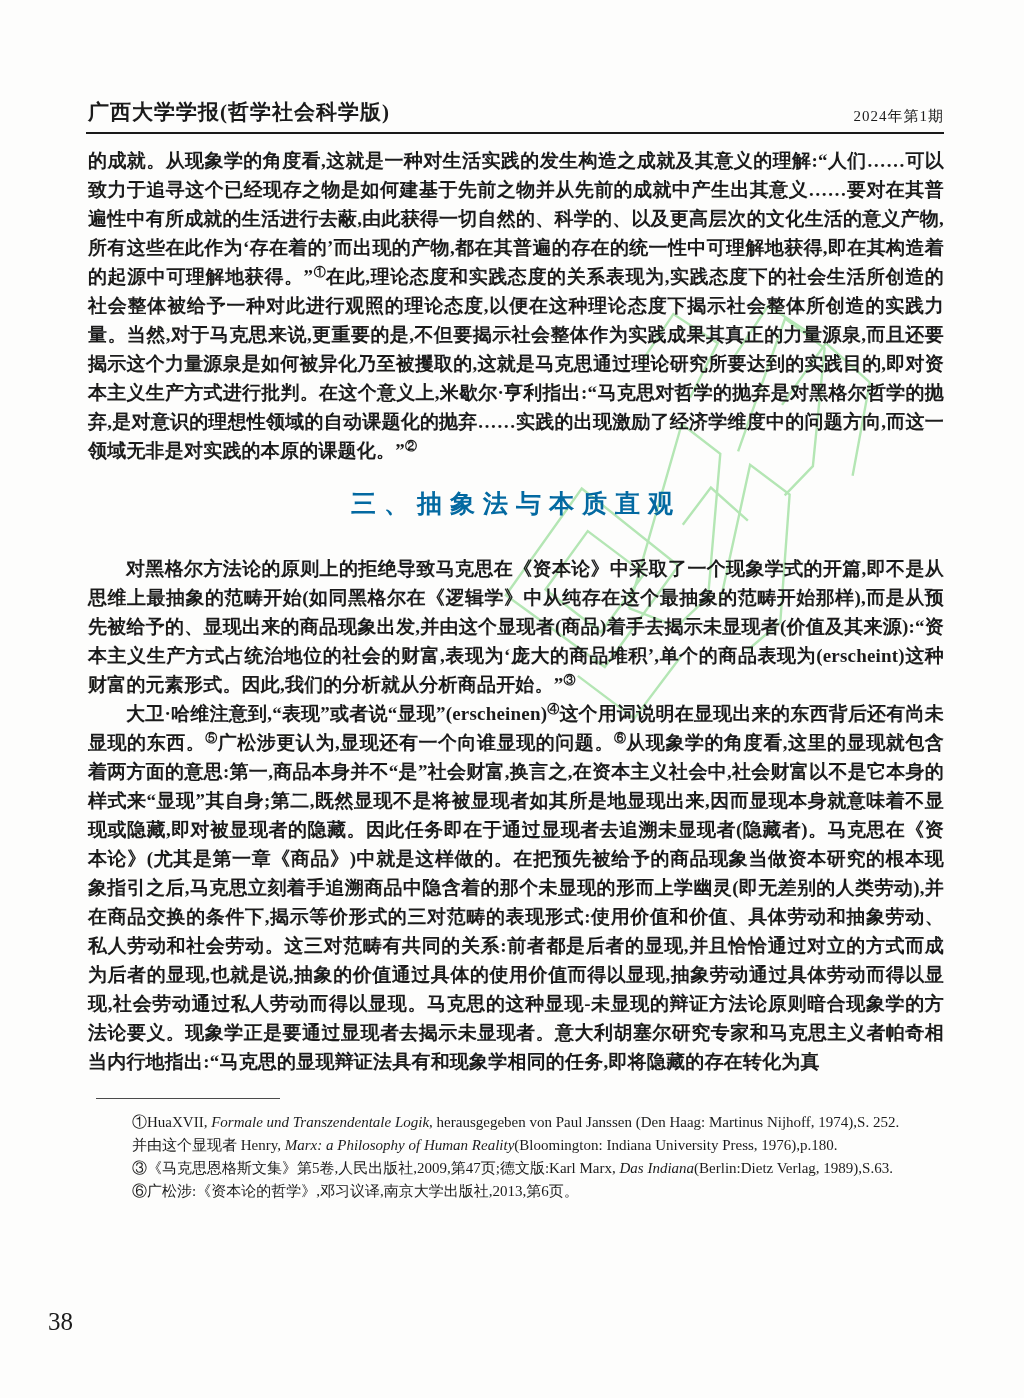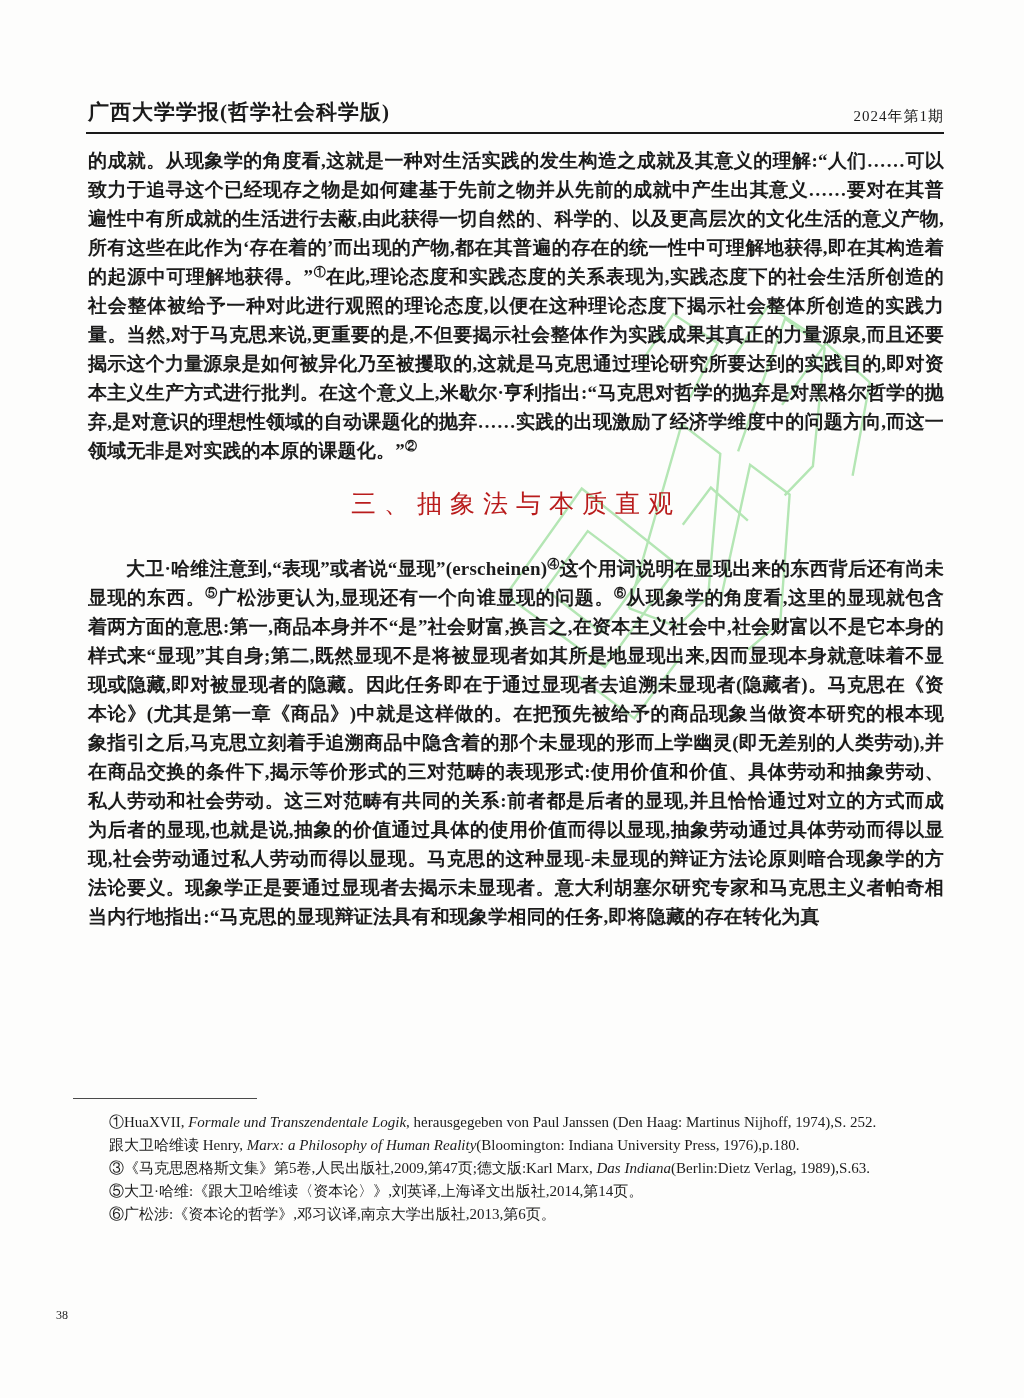--- a/index.html
+++ b/index.html
@@ -42,41 +42,41 @@
     text-align:justify;
     letter-spacing:0.2px;
     font-weight:bold;
   }
   .para.indent{text-indent:2em;}
   .para sup{
     font-size:12px;line-height:0;vertical-align:super;letter-spacing:0;
   }
   .section-heading{
     margin:22px 0 34px 0;
-    font-size:25px;font-weight:400;
+    font-size:25px;font-weight:700;
     text-align:center;letter-spacing:8px;
-    color:#b91c1c;
+    color:#0369a1;
   }
   
   .footnotes{
-    position:absolute;left:73px;top:1098px;width:856px;z-index:1;
+    position:absolute;left:96px;top:1098px;width:856px;z-index:1;
   }
   .fn-rule{
     width:184px;height:1px;background:#4a4a4a;margin:0 0 12px 0;
   }
   .fn-item{
     margin:0 0 0 -44px;
     font-size:15px;line-height:23px;
     text-align:justify;
     text-indent:80px;
   }
   
   .page-number{
-    position:absolute;left:56px;top:1308px;
-    font-size:12px;z-index:1;
+    position:absolute;left:48px;top:1308px;
+    font-size:25px;z-index:1;
   }
 </style>
 </head>
 <body>
 
 <div class="page">
 
   <svg class="watermark" viewBox="0 0 450 470" aria-hidden="true">
     <g fill="none" stroke="#b4e6b4" stroke-width="2.4" stroke-linejoin="miter" transform="rotate(-8 225 235)">
 
@@ -98,27 +98,27 @@
 
   <div class="header">
     <div class="journal-title">广西大学学报(哲学社会科学版)</div>
     <div class="issue-label">2024年第1期</div>
   </div>
   <div class="header-rule"></div>
 
   <div class="body-text">
     <p class="para"><span>的成就。从现象学的角度看,这就是一种对生活实践的发生构造之成就及其意义的理解:“人们……可以致力于追寻这个已经现存之物是如何建基于先前之物并从先前的成就中产生出其意义……要对在其普遍性中有所成就的生活进行去蔽,由此获得一切自然的、科学的、以及更高层次的文化生活的意义产物,所有这些在此作为‘存在着的’而出现的产物,都在其普遍的存在的统一性中可理解地获得,即在其构造着的起源中可理解地获得。”</span><sup>①</sup><span>在此,理论态度和实践态度的关系表现为,实践态度下的社会生活所创造的社会整体被给予一种对此进行观照的理论态度,以便在这种理论态度下揭示社会整体所创造的实践力量。当然,对于马克思来说,更重要的是,不但要揭示社会整体作为实践成果其真正的力量源泉,而且还要揭示这个力量源泉是如何被异化乃至被攫取的,这就是马克思通过理论研究所要达到的实践目的,即对资本主义生产方式进行批判。在这个意义上,米歇尔·亨利指出:“马克思对哲学的抛弃是对黑格尔哲学的抛弃,是对意识的理想性领域的自动课题化的抛弃……实践的出现激励了经济学维度中的问题方向,而这一领域无非是对实践的本原的课题化。”</span><sup>②</sup></p>
     <h2 class="section-heading">三、抽象法与本质直观</h2>
+    <p class="para indent"><span>对黑格尔方法论的原则上的拒绝导致马克思在《资本论》中采取了一个现象学式的开篇,即不是从思维上最抽象的范畴开始(如同黑格尔在《逻辑学》中从纯存在这个最抽象的范畴开始那样),而是从预先被给予的、显现出来的商品现象出发,并由这个显现者(商品)着手去揭示未显现者(价值及其来源):“资本主义生产方式占统治地位的社会的财富,表现为‘庞大的商品堆积’,单个的商品表现为(erscheint)这种财富的元素形式。因此,我们的分析就从分析商品开始。”</span><sup>③</sup></p>
     <p class="para indent"><span>大卫·哈维注意到,“表现”或者说“显现”(erscheinen)</span><sup>④</sup><span>这个用词说明在显现出来的东西背后还有尚未显现的东西。</span><sup>⑤</sup><span>广松涉更认为,显现还有一个向谁显现的问题。</span><sup>⑥</sup><span>从现象学的角度看,这里的显现就包含着两方面的意思:第一,商品本身并不“是”社会财富,换言之,在资本主义社会中,社会财富以不是它本身的样式来“显现”其自身;第二,既然显现不是将被显现者如其所是地显现出来,因而显现本身就意味着不显现或隐藏,即对被显现者的隐藏。因此任务即在于通过显现者去追溯未显现者(隐藏者)。马克思在《资本论》(尤其是第一章《商品》)中就是这样做的。在把预先被给予的商品现象当做资本研究的根本现象指引之后,马克思立刻着手追溯商品中隐含着的那个未显现的形而上学幽灵(即无差别的人类劳动),并在商品交换的条件下,揭示等价形式的三对范畴的表现形式:使用价值和价值、具体劳动和抽象劳动、私人劳动和社会劳动。这三对范畴有共同的关系:前者都是后者的显现,并且恰恰通过对立的方式而成为后者的显现,也就是说,抽象的价值通过具体的使用价值而得以显现,抽象劳动通过具体劳动而得以显现,社会劳动通过私人劳动而得以显现。马克思的这种显现-未显现的辩证方法论原则暗合现象学的方法论要义。现象学正是要通过显现者去揭示未显现者。意大利胡塞尔研究专家和马克思主义者帕奇相当内行地指出:“马克思的显现辩证法具有和现象学相同的任务,即将隐藏的存在转化为真</span></p>
   </div>
 
   <div class="footnotes">
     <div class="fn-rule"></div>
     <p class="fn-item"><span>①HuaXVII, </span><span style="font-style: italic;">Formale und Transzendentale Logik</span><span>, herausgegeben von Paul Janssen (Den Haag: Martinus Nijhoff, 1974),S. 252.</span></p>
-    <p class="fn-item"><span>跟大卫哈维读 Henry, </span><span style="font-style: italic;">Marx: a Philosophy of Human Reality</span><span>(Bloomington: Indiana University Press, 1976),p.180.</span></p>
+    <p class="fn-item"><span>并由这个显现者 Henry, </span><span style="font-style: italic;">Marx: a Philosophy of Human Reality</span><span>(Bloomington: Indiana University Press, 1976),p.180.</span></p>
     <p class="fn-item"><span>③《马克思恩格斯文集》第5卷,人民出版社,2009,第47页;德文版:Karl Marx, </span><span style="font-style: italic;">Das Indiana</span><span>(Berlin:Dietz Verlag, 1989),S.63.</span></p>
-    <p class="fn-item"><span>⑤大卫·哈维:《跟大卫哈维读〈资本论〉》,刘英译,上海译文出版社,2014,第14页。</span></p>
     <p class="fn-item"><span>⑥广松涉:《资本论的哲学》,邓习议译,南京大学出版社,2013,第6页。</span></p>
   </div>
 
   <div class="page-number">38</div>
 
 </div>
 
 </body></html>

